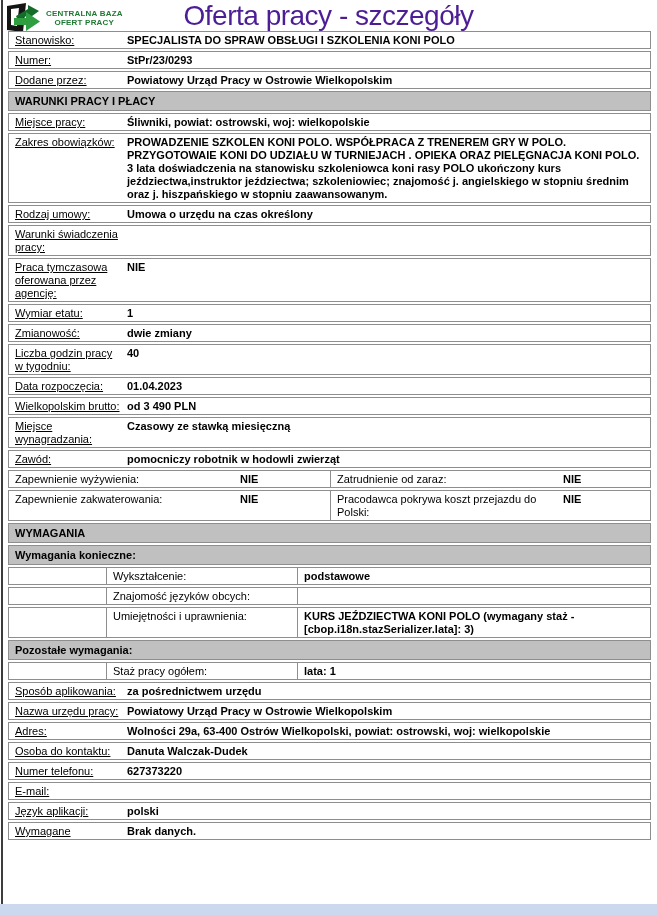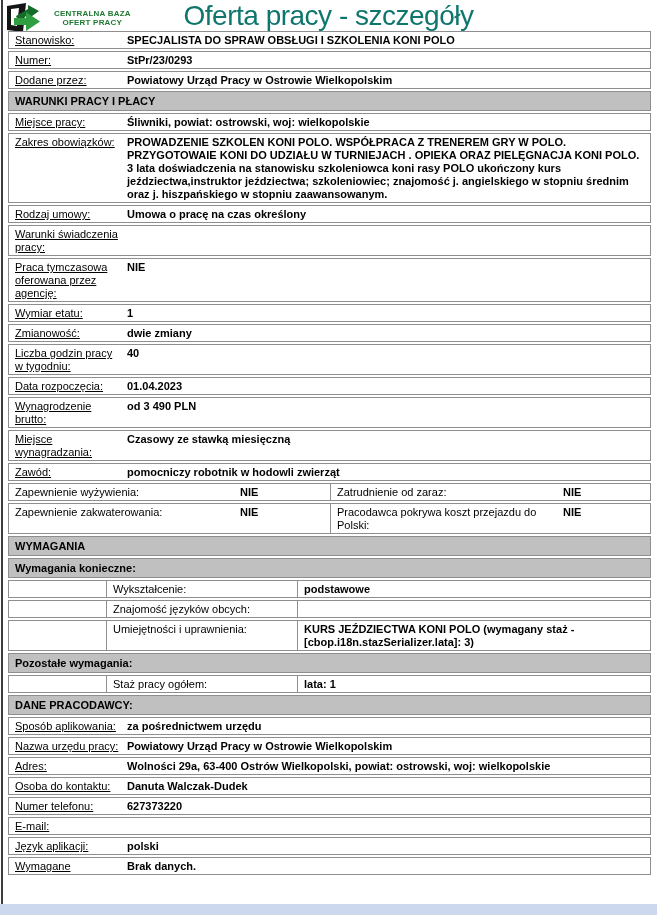--- a/index.html
+++ b/index.html
@@ -2,23 +2,23 @@
 <html lang="pl"><head>
 <meta charset="utf-8">
 <style>
   html,body{margin:0;padding:0;background:#fff;}
   .page{
     position:relative;width:657px;height:915px;overflow:hidden;background:#fff;
     font-family:"Liberation Sans",sans-serif;font-size:11px;line-height:13px;color:#000;
   }
   .left-line{position:absolute;left:1px;top:0;width:2px;height:905px;background:#3c3c3c;}
   .header{position:absolute;left:0;top:0;width:100%;height:31px;}
-  .logo{position:absolute;left:7px;top:3px;display:flex;align-items:center;gap:11px;}
+  .logo{position:absolute;left:7px;top:3px;display:flex;align-items:center;gap:3px;}
   .logo-text{color:#1f7a32;font-weight:bold;font-size:8px;line-height:9px;text-align:center;letter-spacing:.2px;}
-  .page-title{position:absolute;left:0;right:0;top:0;text-align:center;font-size:28px;line-height:31px;letter-spacing:-0.5px;color:#0f766e;}
+  .page-title{position:absolute;left:0;right:0;top:0;text-align:center;font-size:28px;line-height:31px;letter-spacing:-0.5px;color:#4c1d95;}
   .tbl{position:absolute;left:8px;top:31px;width:643px;}
   .row,.sect,.sub,.dual{border:1px solid #8e8e8e;margin-bottom:2px;background:#fff;}
   .row{display:flex;}
   .lbl{width:106px;padding:2px 4px 1px 6px;flex:0 0 auto;text-decoration:underline;}
   .val{flex:1;font-weight:bold;padding:2px 6px 1px 2px;white-space:pre-line;}
   .sect{background:#c0c0c0;font-weight:bold;padding:3px 2px 2px 6px;}
   .sub{display:flex;}
   .ind{width:97px;border-right:1px solid #8e8e8e;flex:0 0 auto;}
   .slbl{width:181px;border-right:1px solid #8e8e8e;padding:2px 3px 1px 6px;flex:0 0 auto;}
   .sval{flex:1;font-weight:bold;padding:2px 6px 1px 6px;white-space:pre-line;}
@@ -73,21 +73,21 @@
     <div class="row">
       <div class="lbl">Miejsce pracy:</div>
       <div class="val">Śliwniki, powiat: ostrowski, woj: wielkopolskie</div>
     </div>
     <div class="row">
       <div class="lbl">Zakres obowiązków:</div>
       <div class="val">PROWADZENIE SZKOLEN KONI POLO. WSPÓŁPRACA Z TRENEREM GRY W POLO. PRZYGOTOWAIE KONI DO UDZIAŁU W TURNIEJACH . OPIEKA ORAZ PIELĘGNACJA KONI POLO. 3 lata doświadczenia na stanowisku szkoleniowca koni rasy POLO ukończony kurs jeździectwa,instruktor jeździectwa; szkoleniowiec; znajomość j. angielskiego w stopniu średnim oraz j. hiszpańskiego w stopniu zaawansowanym.</div>
     </div>
     <div class="row">
       <div class="lbl">Rodzaj umowy:</div>
-      <div class="val">Umowa o pracę na czas określony</div>
+      <div class="val">Umowa o urzędu na czas określony</div>
     </div>
     <div class="row">
       <div class="lbl">Warunki świadczenia pracy:</div>
       <div class="val"></div>
     </div>
     <div class="row">
       <div class="lbl">Praca tymczasowa oferowana przez agencję:</div>
       <div class="val">NIE</div>
     </div>
     <div class="row">
@@ -100,21 +100,21 @@
     </div>
     <div class="row">
       <div class="lbl">Liczba godzin pracy w tygodniu:</div>
       <div class="val">40</div>
     </div>
     <div class="row">
       <div class="lbl">Data rozpoczęcia:</div>
       <div class="val">01.04.2023</div>
     </div>
     <div class="row">
-      <div class="lbl">Wynagrodzenie brutto:</div>
+      <div class="lbl">Wielkopolskim brutto:</div>
       <div class="val">od 3 490 PLN</div>
     </div>
     <div class="row">
       <div class="lbl">Miejsce wynagradzania:</div>
       <div class="val">Czasowy ze stawką miesięczną</div>
     </div>
     <div class="row">
       <div class="lbl">Zawód:</div>
       <div class="val">pomocniczy robotnik w hodowli zwierząt</div>
     </div>
@@ -159,21 +159,20 @@
     </div>
 
     <div class="sect">Pozostałe wymagania:</div>
 
     <div class="sub">
       <div class="ind"></div>
       <div class="slbl">Staż pracy ogółem:</div>
       <div class="sval">lata: 1</div>
     </div>
 
-    <div class="sect">DANE PRACODAWCY:</div>
 
     <div class="row">
       <div class="lbl">Sposób aplikowania:</div>
       <div class="val">za pośrednictwem urzędu</div>
     </div>
     <div class="row">
       <div class="lbl">Nazwa urzędu pracy:</div>
       <div class="val">Powiatowy Urząd Pracy w Ostrowie Wielkopolskim</div>
     </div>
     <div class="row">

